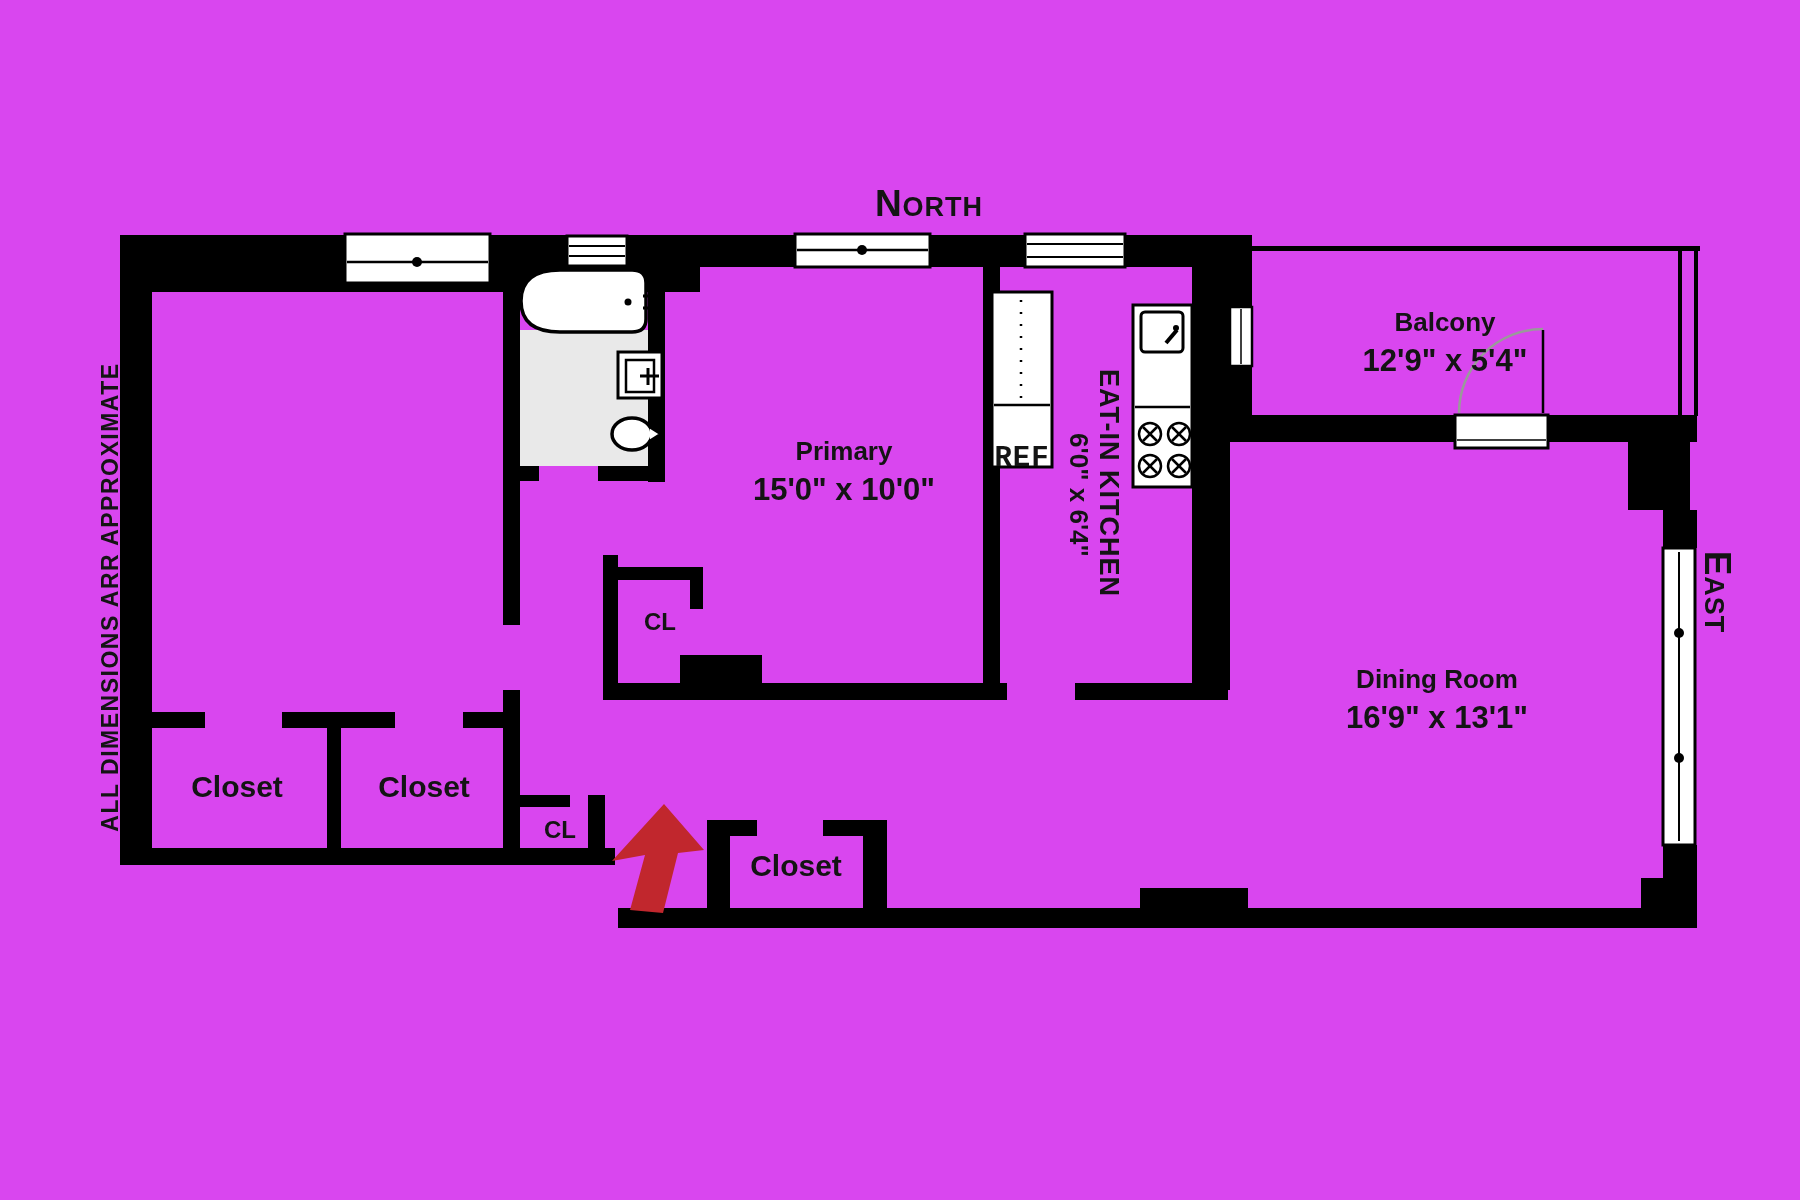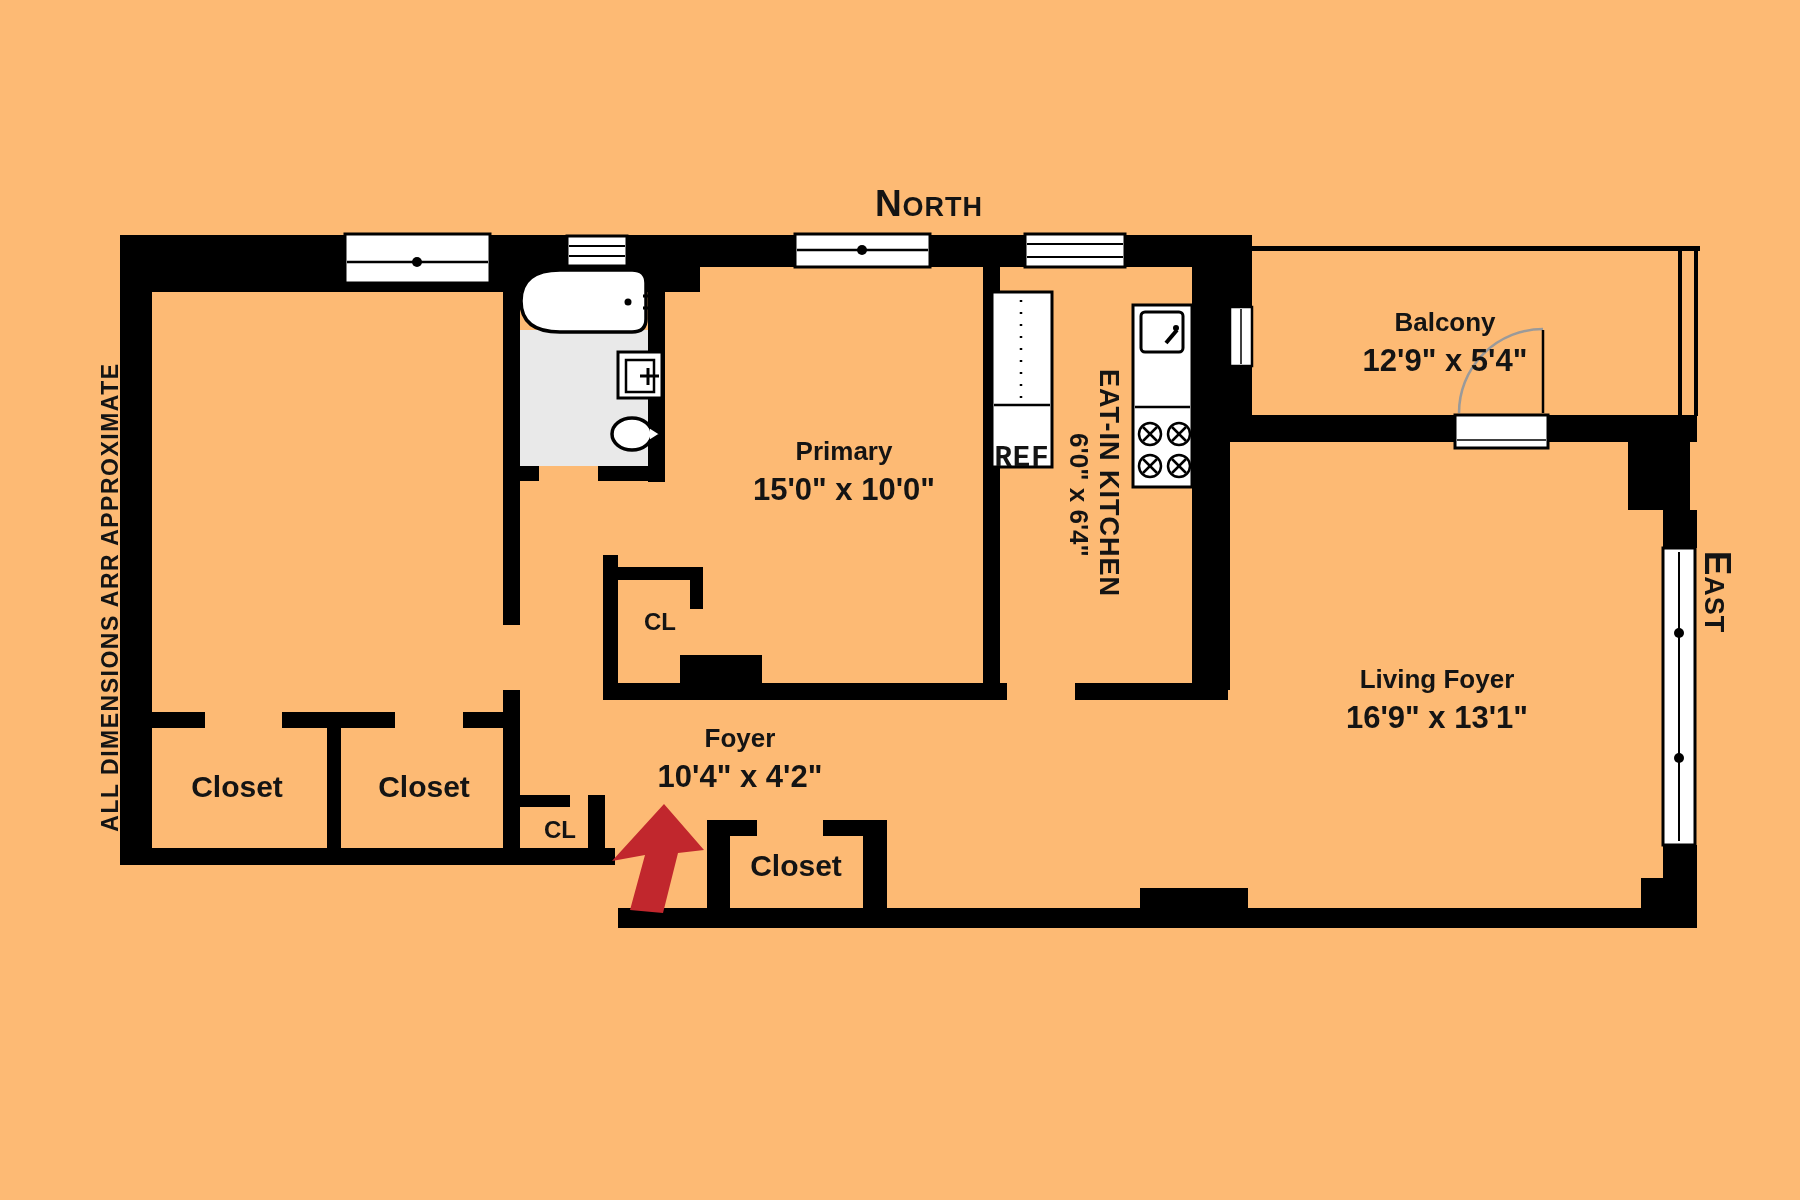--- a/index.html
+++ b/index.html
@@ -1,16 +1,16 @@
 <!DOCTYPE html>
 <html style="--wall: #000000; --bath-floor: #e9e9e9; --arrow: #c1272d; --door-arc: #9a9a9a;"><head>
 <meta charset="utf-8">
 <style>
   html,body{margin:0;padding:0;background:#ffffff;}
-  .stage{position:relative;width:1800px;height:1200px;background:#fdba74;overflow:hidden;font-family:"Liberation Sans",sans-serif;}
+  .stage{position:relative;width:1800px;height:1200px;background:#d946ef;overflow:hidden;font-family:"Liberation Sans",sans-serif;}
   .plan-svg{position:absolute;left:0;top:0;}
   .wall{fill:var(--wall,#000);}
   .bathfloor{fill:var(--bath-floor,#e9e9e9);}
   .arrowfill{fill:var(--arrow,#c1272d);}
   .lbl{position:absolute;transform:translate(-50%,-50%);color:#141414;font-weight:700;text-align:center;white-space:nowrap;}
   .room .nm{font-size:26px;line-height:40px;}
   .room .dm{font-size:31px;line-height:37px;}
   .small{font-size:30px;}
   .clsz{font-size:24px;}
   .ref{font-size:29px;letter-spacing:1px;}
@@ -199,29 +199,25 @@
     <div class="nm">Primary</div>
     <div class="dm">15'0" x 10'0"</div>
   </div>
 
   <div class="lbl room" style="left:1445px;top:340px;">
     <div class="nm">Balcony</div>
     <div class="dm">12'9" x 5'4"</div>
   </div>
 
   <div class="lbl room" style="left:1437px;top:697px;">
-    <div class="nm">Living Foyer</div>
+    <div class="nm">Dining Room</div>
     <div class="dm">16'9" x 13'1"</div>
   </div>
 
 
-  <div class="lbl room" style="left:740px;top:756px;">
-    <div class="nm">Foyer</div>
-    <div class="dm">10'4" x 4'2"</div>
-  </div>
 
   <div class="lbl kl rot90" style="left:1108px;top:483px;">EAT-IN KITCHEN</div>
   <div class="lbl kd rot90" style="left:1078px;top:495px;">6'0" x 6'4"</div>
 
   <div class="lbl small" style="left:237px;top:787px;">Closet</div>
   <div class="lbl small" style="left:424px;top:787px;">Closet</div>
   <div class="lbl small" style="left:796px;top:866px;">Closet</div>
   <div class="lbl clsz" style="left:560px;top:830px;">CL</div>
   <div class="lbl clsz" style="left:660px;top:622px;">CL</div>
   <div class="lbl ref" style="left:1022px;top:458px;font-family:Liberation Mono, monospace;">REF</div>

